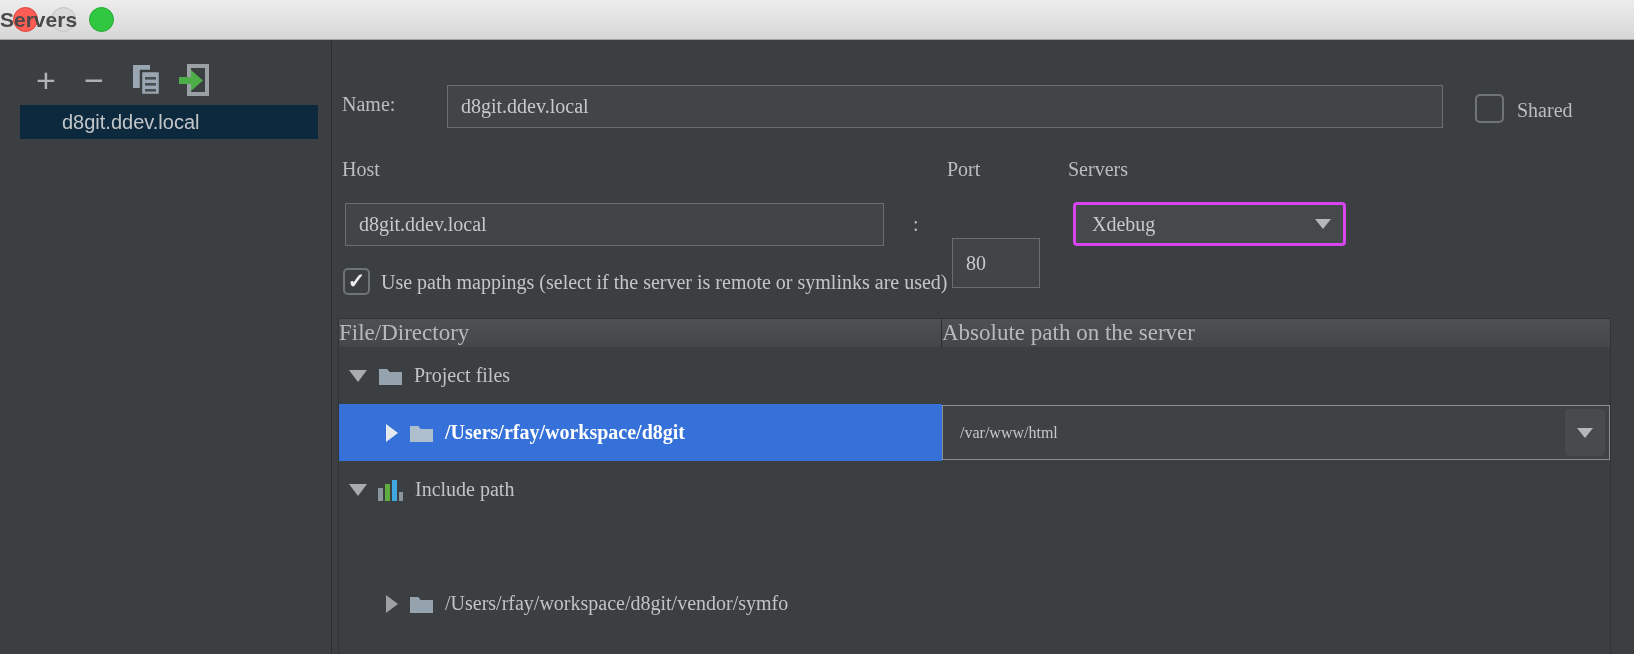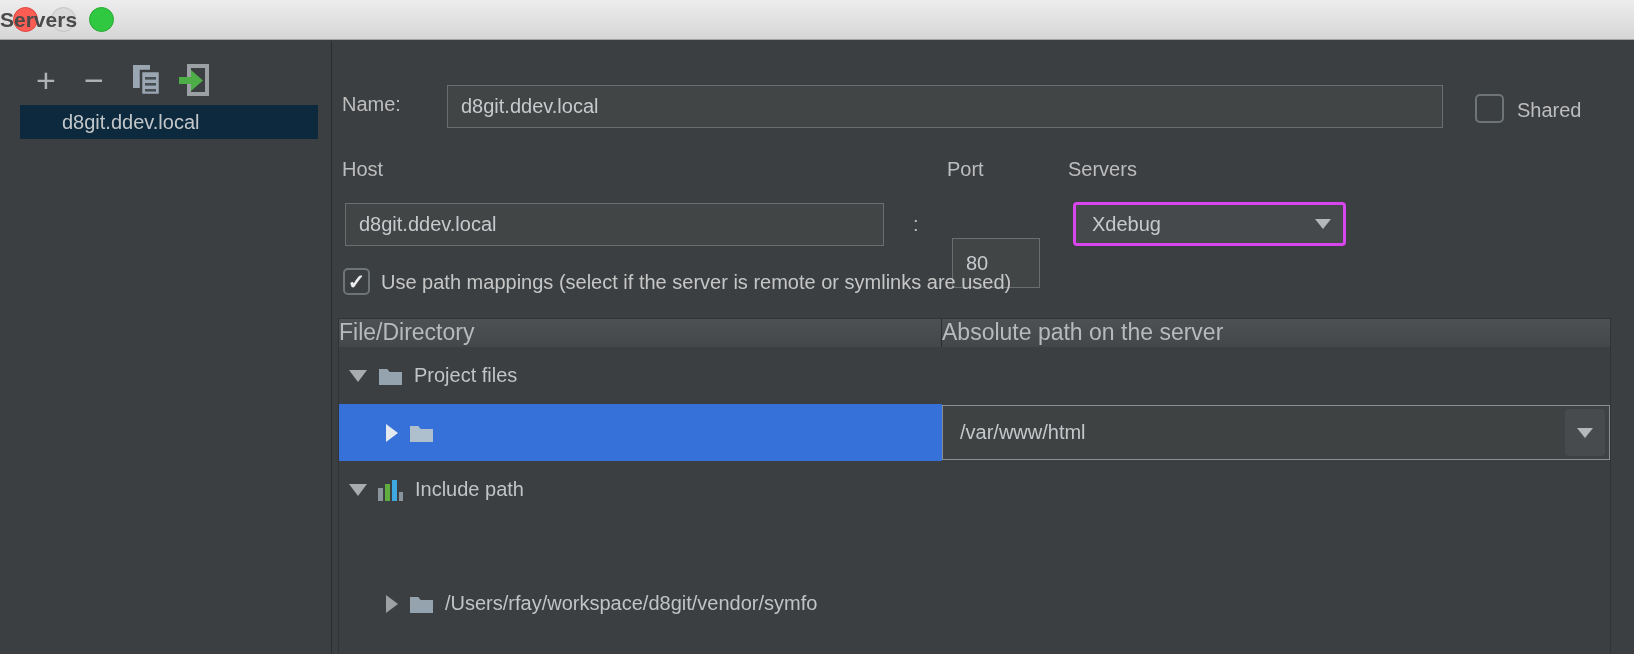--- a/index.html
+++ b/index.html
@@ -38,21 +38,21 @@
   .tb-minus { left:74px; width:40px; font-size:34px; font-weight:300; color:#afb3b6; }
   .tb-copy  { left:124px; width:46px; }
   .tb-import{ left:172px; width:46px; }
   .side-item {
     position:absolute; left:20px; top:64px; width:298px; height:34px;
     line-height:34px; padding-left:42px; font-size:20px; color:#c3c7ca;
   }
   .side-item.selected { background:var(--sidebar_selection,#0d293e); }
 
   
-  .main { position:absolute; left:333px; top:41px; right:0; bottom:0; }
+  .main { position:absolute; left:333px; top:41px; right:0; bottom:0;font-family:Liberation Serif, serif; }
 
   .lbl { position:absolute; font-size:20px; color:#bdbdbd; }
   .field {
     position:absolute; background:#414546; border:1px solid #6a6e6f;
     font-size:20px; color:#c6cacc; padding-left:13px;
     display:flex; align-items:center; white-space:nowrap;
   }
   .combo {
     position:absolute; background:#45494b; border:3px solid #d946ef; border-radius:4px;
     font-size:20px; color:#c6cacc; display:flex; align-items:center;
@@ -87,21 +87,21 @@
   .selected .tree-label { color:#ffffff; font-weight:bold; }
   .tree-tri-dn { width:0; height:0; border-left:9px solid transparent; border-right:9px solid transparent; border-top:12px solid #a8acae; }
   .tree-tri-rt { width:0; height:0; border-top:9px solid transparent; border-bottom:9px solid transparent; border-left:12px solid #9da1a3; }
   .selected .tree-tri-rt { border-left-color:#e3e9ee; }
 
   .server-combo {
     position:absolute; left:603px; top:1px; width:668px; height:55px;
     background:#3e4243; border:1px solid #8a8e90;
     display:flex; align-items:center;
   }
-  .server-combo .val { flex:1; padding-left:17px; font-size:20px; color:#c4c8ca; }
+  .server-combo .val { flex:1; padding-left:17px; font-size:16px; color:#c4c8ca; }
   .server-combo .btn {
     width:40px; height:47px; margin-right:4px; border-radius:4px;
     background:#474b4d; display:flex; align-items:center; justify-content:center;
   }
   .icon-cell { display:flex; align-items:center; }
 </style>
 </head>
 <body>
 
 <div class="titlebar">
@@ -198,20 +198,21 @@
         <div class="tree-row" style="top: 57px;">
           <div class="cell-left selected">
             <div class="row-inner indent-item">
               <span class="tree-tri-rt"></span>
               <span class="icon-cell">
                 <svg width="25" height="20" viewBox="0 0 25 20">
       <path d="M1 3 h8 l2.5 3 H24 v13 H1 Z" fill="#aebfcd"></path>
       <path d="M1 3 h8 l2.5 3 H1 Z" fill="#aebfcd"></path>
                 </svg>
               </span>
+              <span class="tree-label">/Users/rfay/workspace/d8git</span>
             </div>
           </div>
           <div class="server-combo">
             <span class="val">/var/www/html</span>
             <span class="btn">
               <span class="tri-dn"></span>
             </span>
           </div>
         </div>
         <div class="tree-row" style="top: 114px;">

